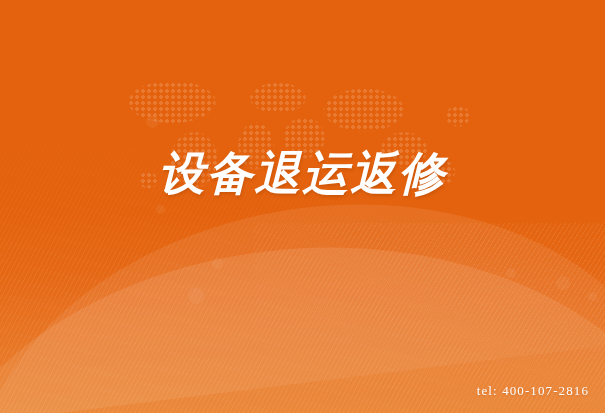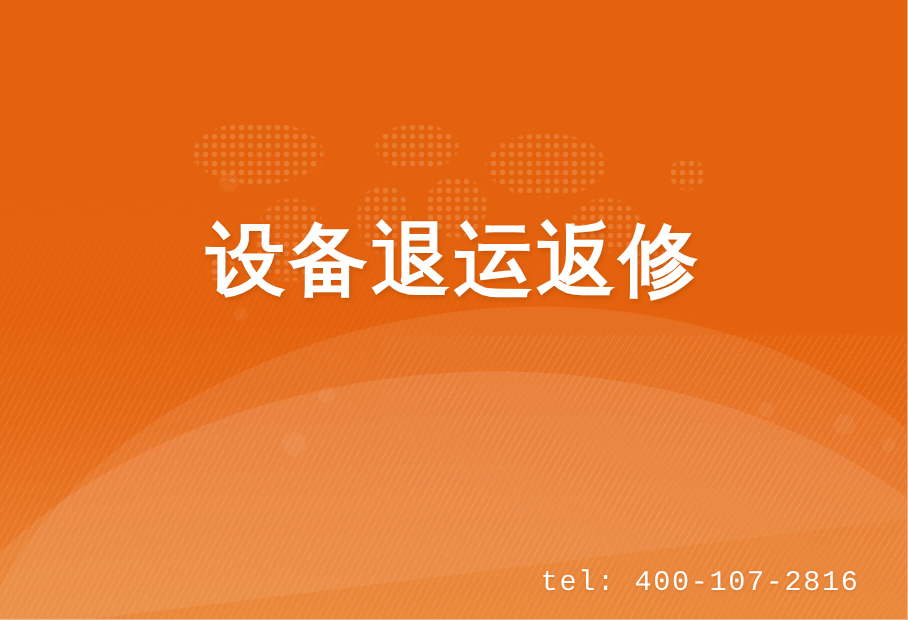--- a/index.html
+++ b/index.html
@@ -160,36 +160,37 @@
     position: absolute;
     left: 0;
     right: 0;
     top: 139px;
     text-align: center;
     z-index: 6;
   }
   .hl-line {
     color: #ffffff;
     font-weight: bold;
-    font-size: 53px;
+    font-size: 46px;
     line-height: 69px;
     letter-spacing: 2px;
     text-shadow: 1px 2px 3px rgba(150,58,0,0.30);
     white-space: nowrap;
+    font-style: italic;
   }
 
   
   .phone {
     position: absolute;
-    right: 32px;
+    right: 16px;
     bottom: 14px;
     z-index: 6;
     color: #ffffff;
-    font-family: Liberation Mono, monospace;
-    font-size: 19px;
+    font-family: Liberation Serif, serif;
+    font-size: 13px;
     letter-spacing: 1.1px;
     white-space: nowrap;
     text-shadow: 0 1px 2px rgba(150,58,0,0.25);
   }
 </style>
 </head>
 <body>
 
 <div id="poster">
 

